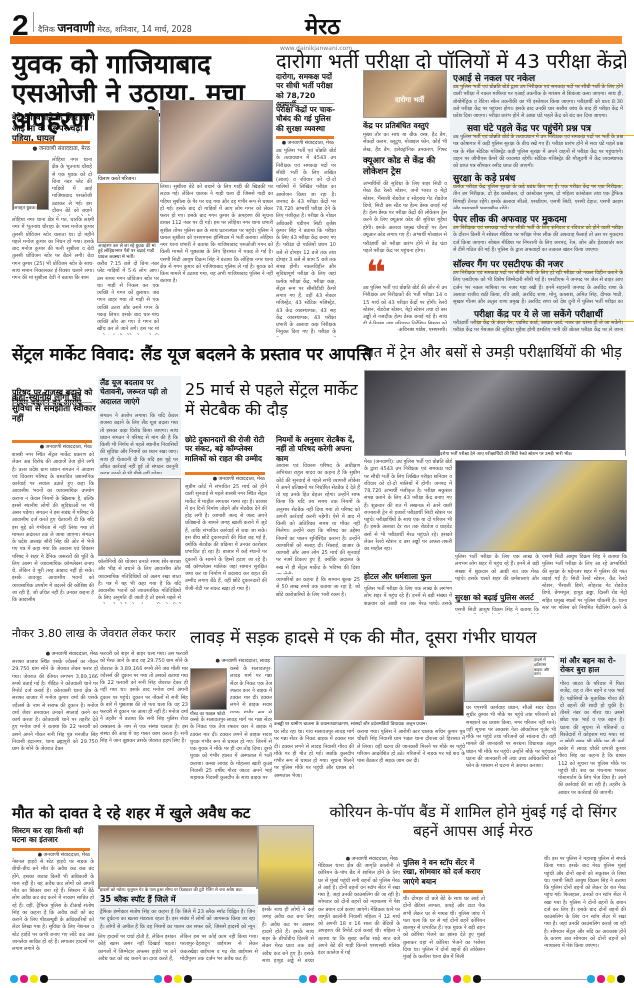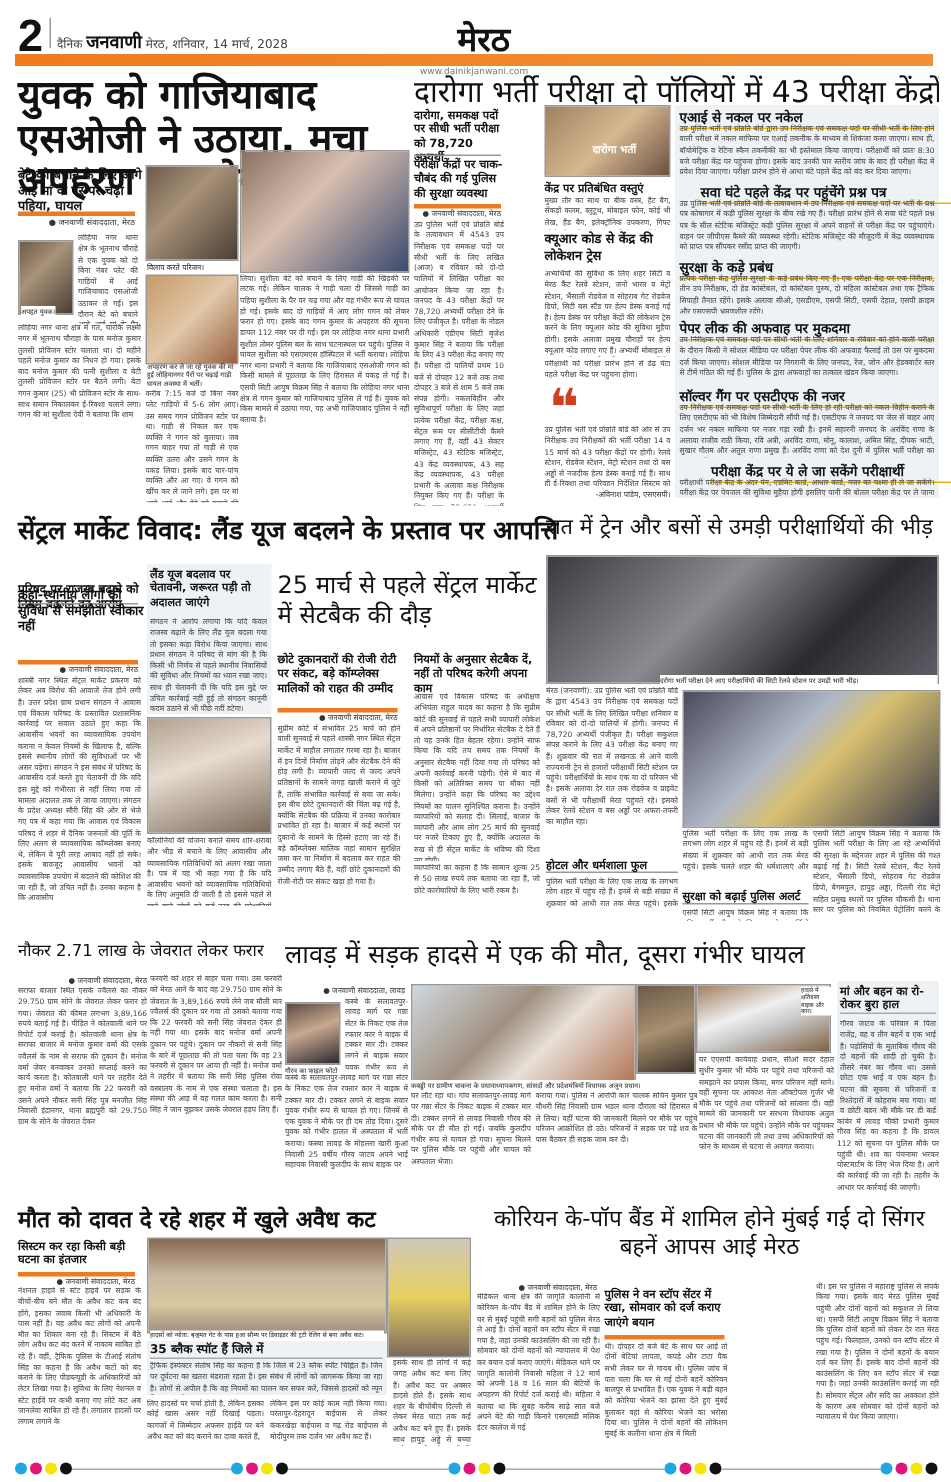--- a/index.html
+++ b/index.html
@@ -114,21 +114,21 @@
 <div class="abs cap" style="left:440px;top:450px;width:185px;font-size:4.5px;white-space:nowrap;overflow:hidden">दरोगा भर्ती परीक्षा देने आए परीक्षार्थियों की सिटी रेलवे स्टेशन पर उमड़ी भारी भीड़।</div>
 <div class="abs body" style="left:364px;top:458px;width:88px;height:96px">मेरठ (जनवाणी): उप्र पुलिस भर्ती एवं प्रोन्नति बोर्ड के द्वारा 4543 उप निरीक्षक एवं समकक्ष पदों पर सीधी भर्ती के लिए लिखित परीक्षा शनिवार व रविवार को दो-दो पालियों में होगी। जनपद में 78,720 अभ्यर्थी पंजीकृत है। परीक्षा सकुशल संपन्न कराने के लिए 43 परीक्षा केंद्र बनाए गए हैं। शुक्रवार की रात में लखनऊ से आने वाली राज्यरानी ट्रेन से हजारों परीक्षार्थी सिटी स्टेशन पर पहुंचे। परीक्षार्थियों के साथ एक या दो परिजन भी है। इसके अलावा देर रात तक रोडवेज व प्राइवेट बसों से भी परीक्षार्थी मेरठ पहुंचते रहे। इसको लेकर रेलवे स्टेशन व बस अड्डों पर अफरा-तफरी का माहौल रहा।</div>
 <div class="abs photo" style="left:455px;top:460px;width:172px;height:92px;background:linear-gradient(135deg,#4a4a5a,#b0b8c8 40%,#d8c070 55%,#3a3a48)"></div>
 <div class="abs sub" style="left:364px;top:572px;width:88px;font-size:7.5px;border-bottom:1px solid #999">होटल और धर्मशाला फुल</div>
 <div class="abs body" style="left:364px;top:585px;width:88px;height:20px">पुलिस भर्ती परीक्षा के लिए एक लाख के लगभग लोग शहर में पहुंच रहे हैं। इनमें से बड़ी संख्या में शुक्रवार को आधी रात तक मेरठ पहुंचे। इसके चलते शहर की धर्मशालाएं और होटल भी फुल हो गए हैं। बड़ी संख्या में ऐसे अभ्यर्थी नजर आए, जिन्होंने सिटी स्टेशन, कैंट स्टेशन के साथ भैंसाली व सोहराब गेट के अलावा मेट्रो स्टेशनों पर रात बिता रहे हैं।</div>
 <div class="abs body" style="left:455px;top:553px;width:84px;height:28px">पुलिस भर्ती परीक्षा के लिए एक लाख के लगभग लोग शहर में पहुंच रहे हैं। इनमें से बड़ी संख्या में शुक्रवार को आधी रात तक मेरठ पहुंचे। इसके चलते शहर की धर्मशालाएं और होटल भी फुल हो गए हैं। बड़ी संख्या में ऐसे अभ्यर्थी नजर आए, जिन्होंने सिटी स्टेशन, कैंट स्टेशन के साथ भैंसाली व सोहराब गेट के अलावा मेट्रो स्टेशनों पर रात बिता रहे हैं।</div>
 <div class="abs sub" style="left:455px;top:593px;width:84px;font-size:7.5px;border-bottom:1px solid #999">सुरक्षा को बढ़ाई पुलिस अलर्ट</div>
 <div class="abs body" style="left:455px;top:606px;width:84px;height:8px">एसपी सिटी आयुष विक्रम सिंह ने बताया कि पुलिस भर्ती परीक्षा के लिए आ रहे अभ्यर्थियों की सुरक्षा के मद्देनजर शहर में पुलिस की गश्त बढ़ाई गई है। सिटी रेलवे स्टेशन, कैंट रेलवे स्टेशन, भैंसाली डिपो, सोहराब गेट रोडवेज डिपो, बेगमपुल, हापुड़ अड्डा, दिल्ली रोड मेट्रो सहित प्रमुख स्थलों पर पुलिस चौकसी है। थाना स्तर पर पुलिस को नियमित पेट्रोलिंग करने के लिए निर्देश दिए गए हैं।</div>
 <div class="abs body" style="left:542px;top:553px;width:85px;height:56px">एसपी सिटी आयुष विक्रम सिंह ने बताया कि पुलिस भर्ती परीक्षा के लिए आ रहे अभ्यर्थियों की सुरक्षा के मद्देनजर शहर में पुलिस की गश्त बढ़ाई गई है। सिटी रेलवे स्टेशन, कैंट रेलवे स्टेशन, भैंसाली डिपो, सोहराब गेट रोडवेज डिपो, बेगमपुल, हापुड़ अड्डा, दिल्ली रोड मेट्रो सहित प्रमुख स्थलों पर पुलिस चौकसी है। थाना स्तर पर पुलिस को नियमित पेट्रोलिंग करने के लिए निर्देश दिए गए हैं।</div>
 
-<div class="abs thin" style="left:12px;top:628px;width:175px;font-size:11px;white-space:nowrap">नौकर 2.71 लाख के जेवरात लेकर फरार</div>
+<div class="abs thin" style="left:12px;top:628px;width:175px;font-size:11px;white-space:nowrap">नौकर 3.80 लाख के जेवरात लेकर फरार</div>
 <div class="abs byline" style="left:12px;top:650px;width:86px;font-size:5px">● जनवाणी संवाददाता, मेरठ</div>
 <div class="abs body" style="left:12px;top:658px;width:86px;height:140px">सराफा बाजार स्थित एसके ज्वैलर्स का नौकर 29.750 ग्राम सोने के जेवरात लेकर फरार हो गया। जेवरात की कीमत लगभग 3,89,166 रुपये बताई गई है। पीड़ित ने कोतवाली थाने पर रिपोर्ट दर्ज कराई है। कोतवाली थाना क्षेत्र के सराफा बाजार में मनोज कुमार वर्मा की एसके ज्वैलर्स के नाम से सराफ की दुकान है। मनोज वर्मा जेवर बनवाकर उनको सप्लाई करने का कार्य करता है। कोतवाली थाने पर तहरीर देते हुए मनोज वर्मा ने बताया कि 22 फरवरी को उसने अपने नौकर सनी सिंह पुत्र मनजीत सिंह निवासी इंद्रानगर, थाना ब्रह्मपुरी को 29.750 ग्राम के सोने के जेवरात देकर</div>
 <div class="abs body" style="left:100px;top:650px;width:88px;height:150px">फरवरी को शहर से बाहर चला गया। उस फरवरी को मेरठ आने के बाद वह 29.750 ग्राम सोने के जेवरात के 3,89,166 रुपये लेने जब मौली मार ज्वैलर्स की दुकान पर गया तो उसको बताया गया कि 22 फरवरी को सनी सिंह जेवरात देकर ही नहीं गया था। इसके बाद मनोज वर्मा अपनी दुकान पर पहुंचे। दुकान पर नौकरों से सनी सिंह के बारे में पूछताछ की तो पता चला कि वह 23 फरवरी से दुकान पर आया ही नहीं है। मनोज वर्मा ने तहरीर में बताया कि सनी सिंह पुलिस रोवा वस्त्रालय के नाम से एक संस्था चलाता है। इस संस्था की आड़ में वह गलत काम करता है। सनी सिंह ने जान बूझकर उसके जेवरात हड़प लिए हैं।</div>
 
 <div class="abs thin" style="left:190px;top:628px;width:436px;font-size:17px;white-space:nowrap">लावड़ में सड़क हादसे में एक की मौत, दूसरा गंभीर घायल</div>
 <div class="abs byline" style="left:190px;top:657px;width:80px;font-size:5px">● जनवाणी संवाददाता, लावड़</div>
 <div class="abs photo" style="left:190px;top:668px;width:37px;height:42px;background:linear-gradient(160deg,#5a4a40,#c8a890 45%,#2a2a30)"></div>
 <div class="abs cap" style="left:190px;top:710px;font-size:4.5px">गौरव का फाइल फोटो</div>
 <div class="abs body" style="left:230px;top:665px;width:42px;height:48px">कस्बे के सलावतपुर-लावड़ मार्ग पर गन्ना सेंटर के निकट एक तेज रफ्तार कार ने बाइक में टक्कर मार दी। टक्कर लगने से बाइक सवार युवक गंभीर रूप से घायल हो गए। जिनमें से एक युवक ने मौके पर ही दम तोड़ दिया। दूसरे युवक को गंभीर हालत में अस्पताल में भर्ती कराया। कस्बा लावड़ के मोहल्ला खारी कुआं निवासी 25 वर्षीय गौरव जाटव अपने भाई सहायक निवासी कुलदीप के साथ बाइक पर</div>
 <div class="abs body" style="left:190px;top:716px;width:82px;height:85px">कस्बे के सलावतपुर-लावड़ मार्ग पर गन्ना सेंटर के निकट एक तेज रफ्तार कार ने बाइक में टक्कर मार दी। टक्कर लगने से बाइक सवार युवक गंभीर रूप से घायल हो गए। जिनमें से एक युवक ने मौके पर ही दम तोड़ दिया। दूसरे युवक को गंभीर हालत में अस्पताल में भर्ती कराया। कस्बा लावड़ के मोहल्ला खारी कुआं निवासी 25 वर्षीय गौरव जाटव अपने भाई सहायक निवासी कुलदीप के साथ बाइक पर</div>

